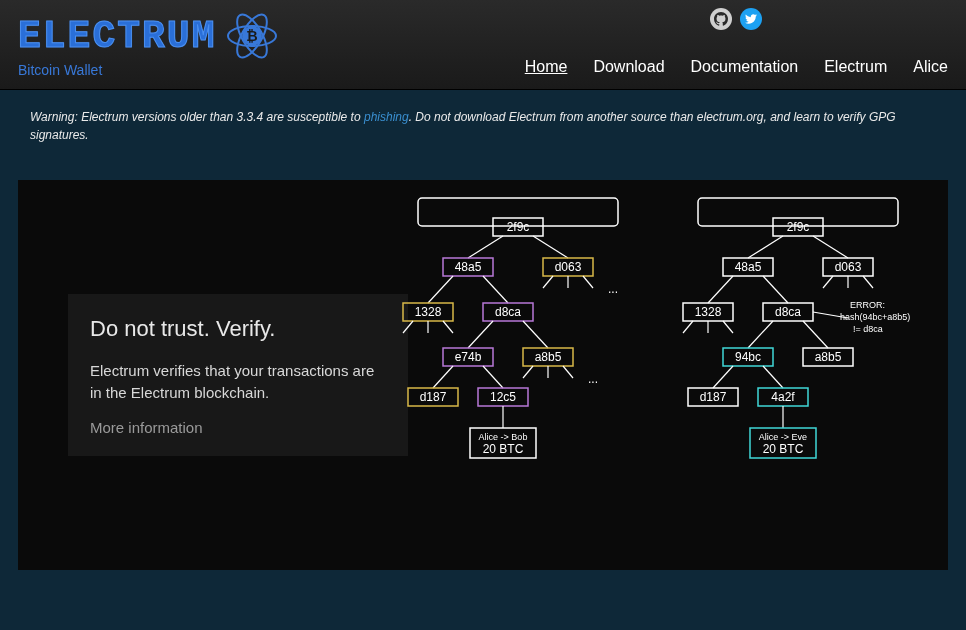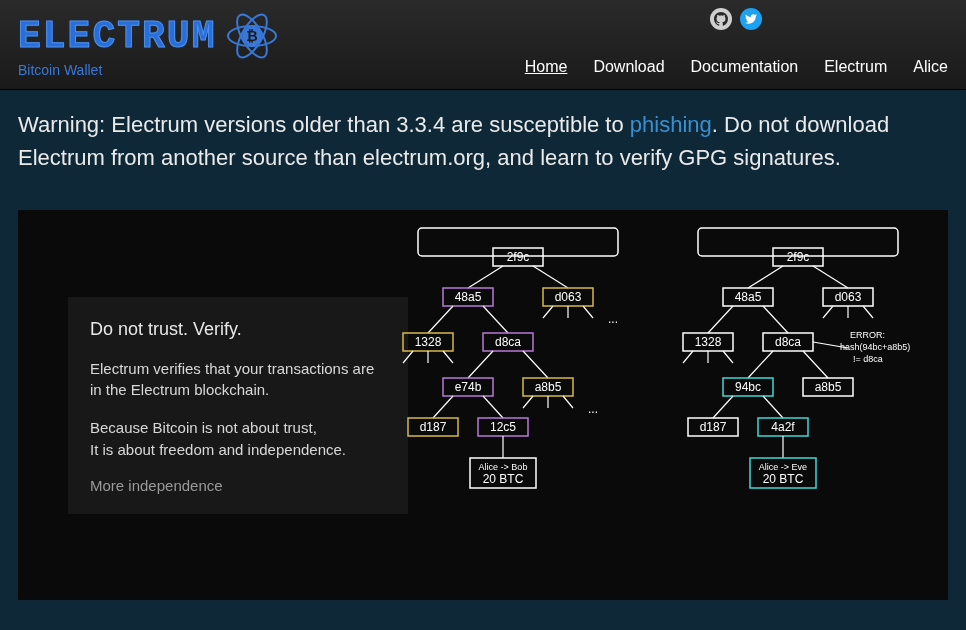--- a/index.html
+++ b/index.html
@@ -57,42 +57,43 @@
   gap: 26px;
 }
 .nav a {
   color: #fff;
   text-decoration: none;
   font-size: 16px;
   cursor: pointer;
 }
 .nav a.active { text-decoration: underline; }
 .warning {
-  padding: 18px 18px 22px 18px;
-  font-size: 22px;
+  padding: 18px 18px 22px 30px;
+  font-size: 12px;
   line-height: 1.5;
   color: #eaeaea;
+  font-style: italic;
 }
 .warning .phishing-link { color: #3a8fd0; cursor: pointer; }
 .hero {
   margin: 14px 18px 0 18px;
   background: #0a0a0a;
   height: 390px;
   position: relative;
   display: flex;
   align-items: center;
   padding-left: 50px;
 }
 .hero-box {
   background: rgba(30,30,30,0.72);
   width: 340px;
   padding: 22px 22px 20px 22px;
 }
 .hero-title {
-  font-size: 18px;
+  font-size: 22px;
   color: #e8e8e8;
   margin-bottom: 18px;
 }
 .hero-text {
   font-size: 15px;
   color: #d8d8d8;
   line-height: 1.45;
   margin-bottom: 16px;
 }
 .more-info {
@@ -157,23 +158,21 @@
 </div>
 
 <div class="warning">
   <span>Warning: Electrum versions older than 3.3.4 are susceptible to </span><span class="phishing-link">phishing</span><span>. Do not download Electrum from another source than electrum.org, and learn to verify GPG signatures.</span>
 </div>
 
 <div class="hero">
   <div class="hero-box">
     <div class="hero-title">Do not trust. Verify.</div>
     <div class="hero-text">Electrum verifies that your transactions are in the Electrum blockchain.</div>
-    <div class="hero-text" style="white-space:pre-line">Because Bitcoin is not about trust,
-It is about freedom and independence.</div>
-    <div class="more-info">More independence</div>
+    <div class="more-info">More information</div>
   </div>
 
   <svg class="diagram" viewBox="0 0 550 300">
 
     <g transform="translate(0,0)">
       <rect class="box" x="30" y="10" width="200" height="28" rx="4" stroke="#fff"></rect>
       <rect class="box" x="105" y="30" width="50" height="18" stroke="#fff"></rect>
       <text class="lbl" x="130" y="43" text-anchor="middle">2f9c</text>
       <line x1="115" y1="48" x2="80" y2="70"></line>
         <line x1="145" y1="48" x2="180" y2="70"></line>

